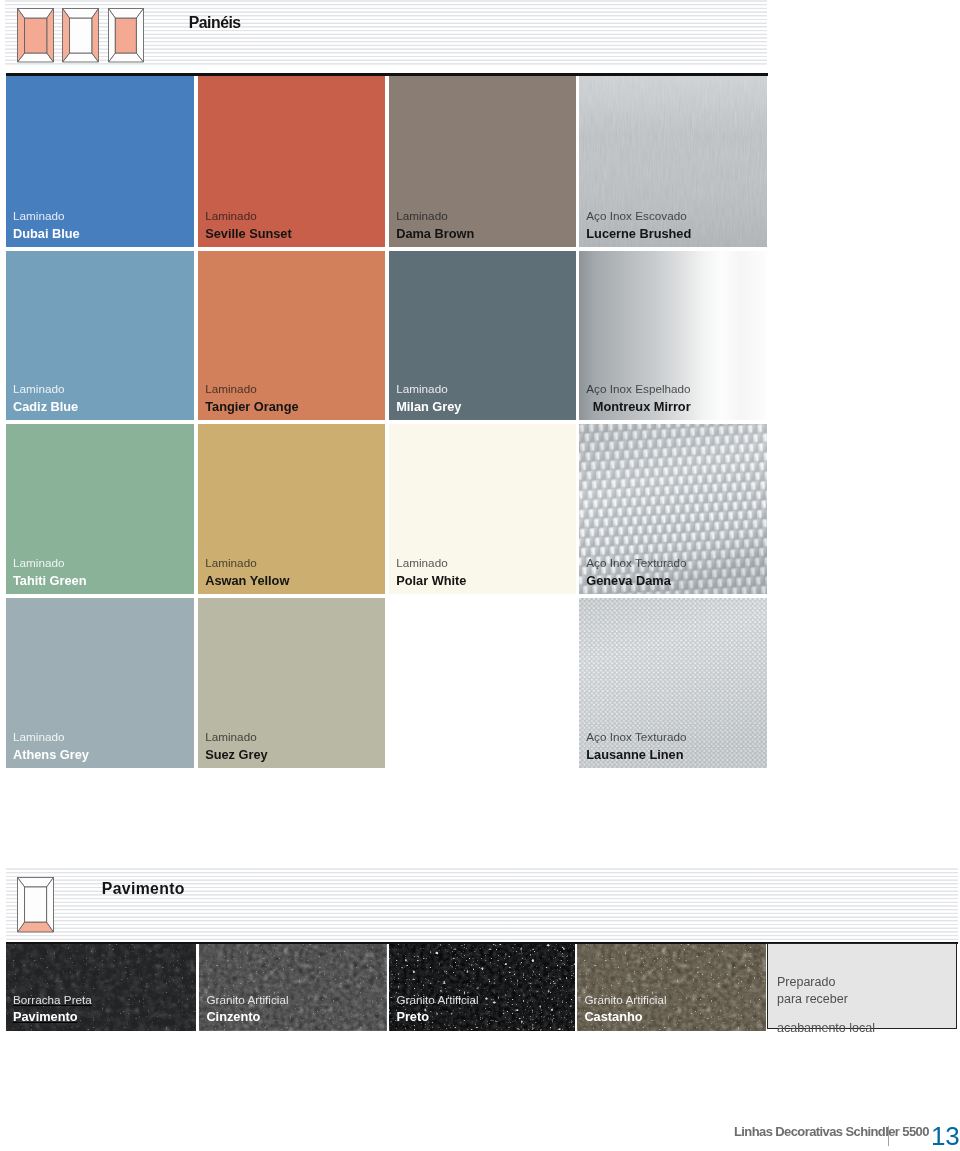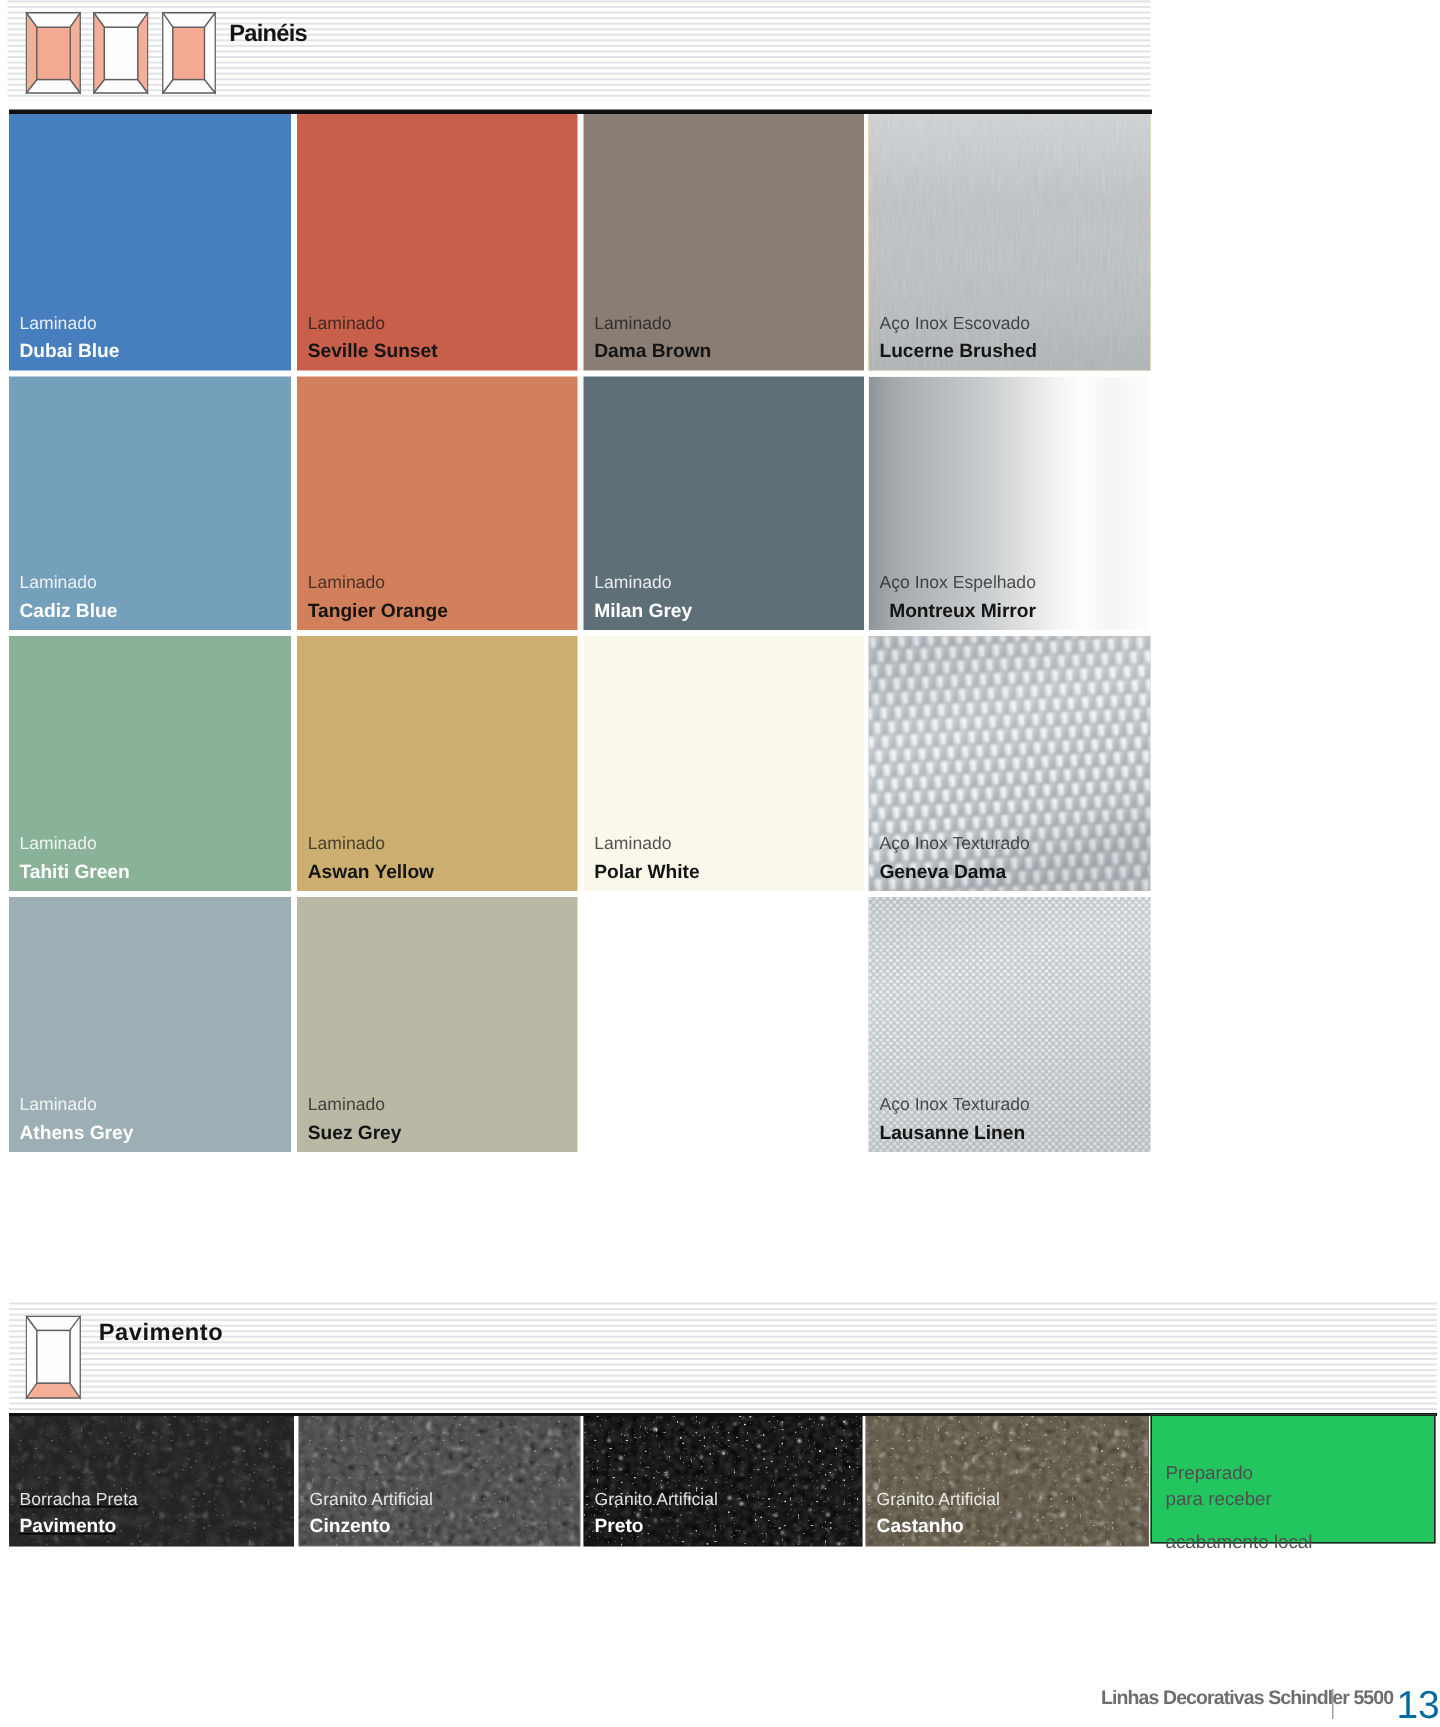--- a/index.html
+++ b/index.html
@@ -9,35 +9,35 @@
 
   
   .band{position:absolute;
         background-image:repeating-linear-gradient(to bottom,
               rgba(165,172,182,0.00) 0px,
               rgba(165,172,182,0.33) 0.65px,
               rgba(165,172,182,0.33) 1.35px,
               rgba(165,172,182,0.00) 2.00px,
               rgba(165,172,182,0.00) 3.70px);}
   .sec-title{position:absolute;font-weight:bold;color:#141414;white-space:nowrap;
-             transform-origin:0 50%;}
+             transform-origin:0 50%;margin-left:36px;}
 
   
   .cell{position:absolute;overflow:hidden;}
   .cap{position:absolute;left:7px;line-height:1;white-space:nowrap;}
   .cap .c1{display:block;font-size:11.7px;letter-spacing:0.02px;}
   .cap .c2{display:block;font-size:12.8px;font-weight:bold;margin-top:5.5px;letter-spacing:-0.02px;}
   .t-light .c1{color:rgba(255,255,255,0.86);}
   .t-light .c2{color:#ffffff;}
   .t-dark  .c1{color:rgba(16,16,16,0.72);}
   .t-dark  .c2{color:#141414;}
 
   .topline{position:absolute;background:#111111;}
 
-  .notebox{position:absolute;border:1.2px solid #232323;background:#22c55e;box-sizing:border-box;}
+  .notebox{position:absolute;border:1.2px solid #232323;background:#e5e5e5;box-sizing:border-box;}
   .noteline{position:absolute;left:8.6px;font-size:12.5px;color:#4f4f4f;white-space:nowrap;line-height:12px;}
 
   .footer-txt{position:absolute;font-size:13px;letter-spacing:-0.6px;color:#6e6e70;white-space:nowrap;}
   .footer-div{position:absolute;background:#a0a0a2;}
   .footer-page{position:absolute;font-size:26px;letter-spacing:-0.2px;color:#0369a1;}
   svg{display:block;}
   .tex{position:absolute;left:0;top:0;width:100%;height:100%;}
 </style>
 </head>
 <body>
@@ -213,21 +213,21 @@
     <span class="c1">Laminado</span>
     <span class="c2">Seville Sunset</span>
   </div>
 </div>
 <div class="cell t-dark" style="left:389.2px;top:76px;width:187.2px;height:171.3px;background:#8A7D73;">
   <div class="cap" style="bottom:7px;">
     <span class="c1">Laminado</span>
     <span class="c2">Dama Brown</span>
   </div>
 </div>
-<div class="cell t-dark" style="left:579.3px;top:76px;width:188.2px;height:171.3px;background:#fdba74;">
+<div class="cell t-dark" style="left:579.3px;top:76px;width:188.2px;height:171.3px;background:#f97316;">
   <svg class="tex" viewBox="0 0 188 174" preserveAspectRatio="none">
     <rect width="188" height="174" fill="#c3c7c9"></rect>
     <rect width="188" height="174" filter="url(#fBrush2)" opacity="0.75"></rect>
     <rect width="188" height="174" filter="url(#fBrush)" opacity="0.80"></rect>
     <rect width="188" height="174" fill="url(#gBrushV)"></rect>
   </svg>
   <div class="cap" style="bottom:7px;">
     <span class="c1">Aço Inox Escovado</span>
     <span class="c2">Lucerne Brushed</span>
   </div>

